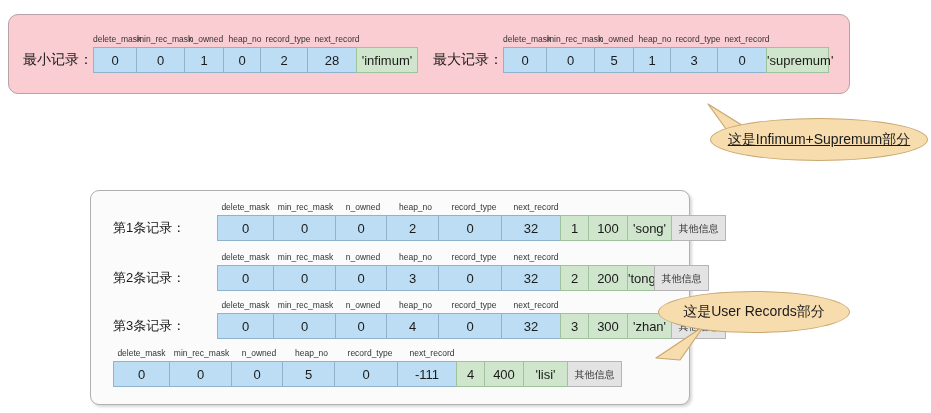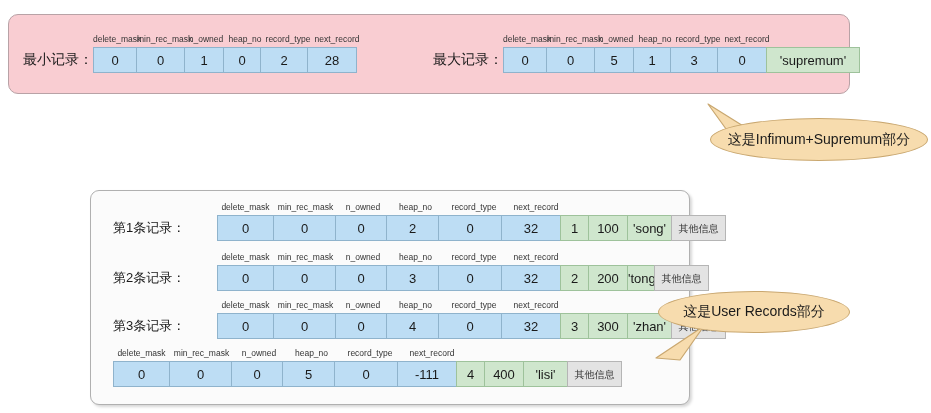--- a/index.html
+++ b/index.html
@@ -129,20 +129,21 @@
         <span style="width:48px">record_type</span>
         <span style="width:50px">next_record</span>
       </div>
       <div class="cells-row">
         <div class="cell" style="width:44px">0</div>
         <div class="cell" style="width:49px">0</div>
         <div class="cell" style="width:40px">1</div>
         <div class="cell" style="width:38px">0</div>
         <div class="cell" style="width:48px">2</div>
         <div class="cell" style="width:50px">28</div>
+        <div class="cell green" style="width:62px">'infimum'</div>
       </div>
     </div>
   </div>
 
   <div class="sys-group" style="left:424px; top:20px;">
     <div class="sys-label">最大记录：</div>
     <div class="colblock">
       <div class="hdr-row">
         <span style="width:44px">delete_mask</span>
         <span style="width:49px">min_rec_mask</span>
@@ -151,30 +152,30 @@
         <span style="width:48px">record_type</span>
         <span style="width:50px">next_record</span>
       </div>
       <div class="cells-row">
         <div class="cell" style="width:44px">0</div>
         <div class="cell" style="width:49px">0</div>
         <div class="cell" style="width:40px">5</div>
         <div class="cell" style="width:38px">1</div>
         <div class="cell" style="width:48px">3</div>
         <div class="cell" style="width:50px">0</div>
-        <div class="cell green" style="width:94px">'supremum'</div>
+        <div class="cell green" style="width:63px">'supremum'</div>
       </div>
     </div>
   </div>
 </div>
 
 <svg class="tail" style="left:700px; top:100px;" width="70" height="46" viewBox="0 0 70 46">
   <path d="M8,4 L56,34 L34,40 Z" fill="#f7dcae" stroke="#c9a76f" stroke-width="1.2" stroke-linejoin="round"></path>
 </svg>
-<div class="callout" style="left:710px; top:118px; width:218px; height:43px;">
+<div class="callout" style="left:710px; top:118px; width:218px; height:43px;text-decoration:underline;">
   <span>这是Infimum+Supremum部分</span>
 </div>
 
 <div class="rec-panel">
 
   <div class="rec-row" style="top:12px;">
     <div class="rec-label">第1条记录：</div>
     <div class="colblock">
       <div class="hdr-row">
         <span style="width:57px">delete_mask</span>

